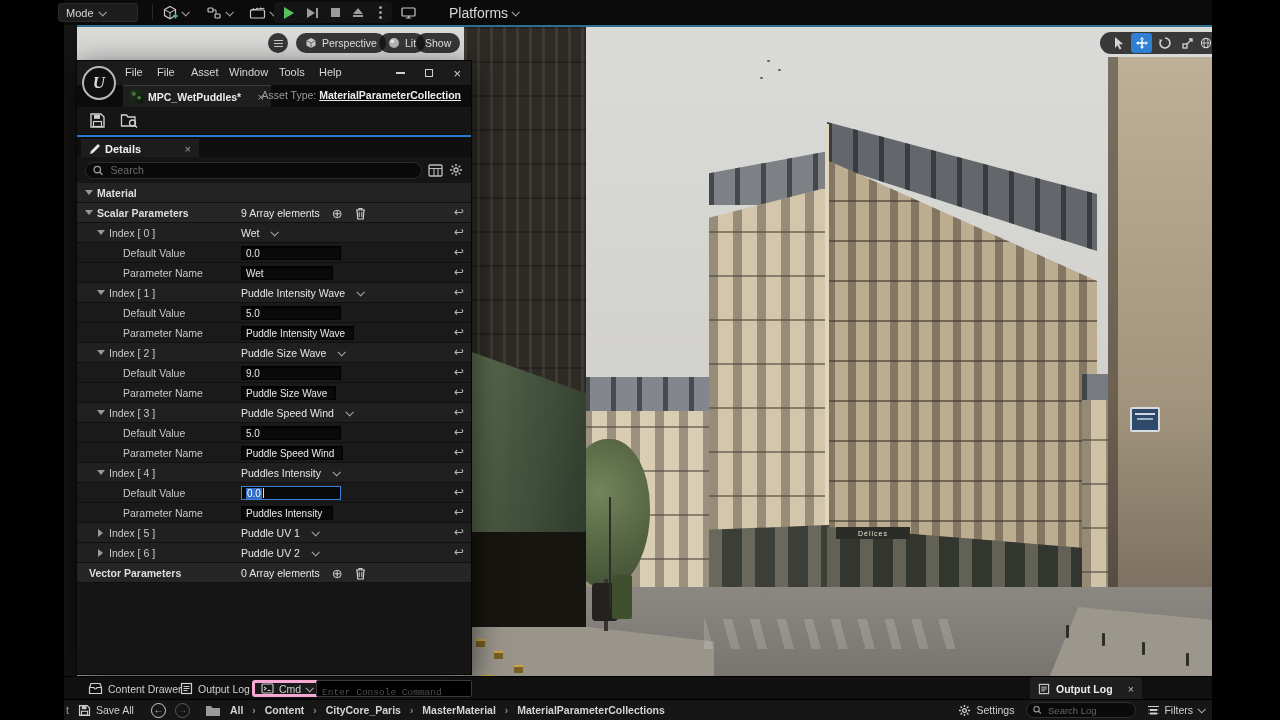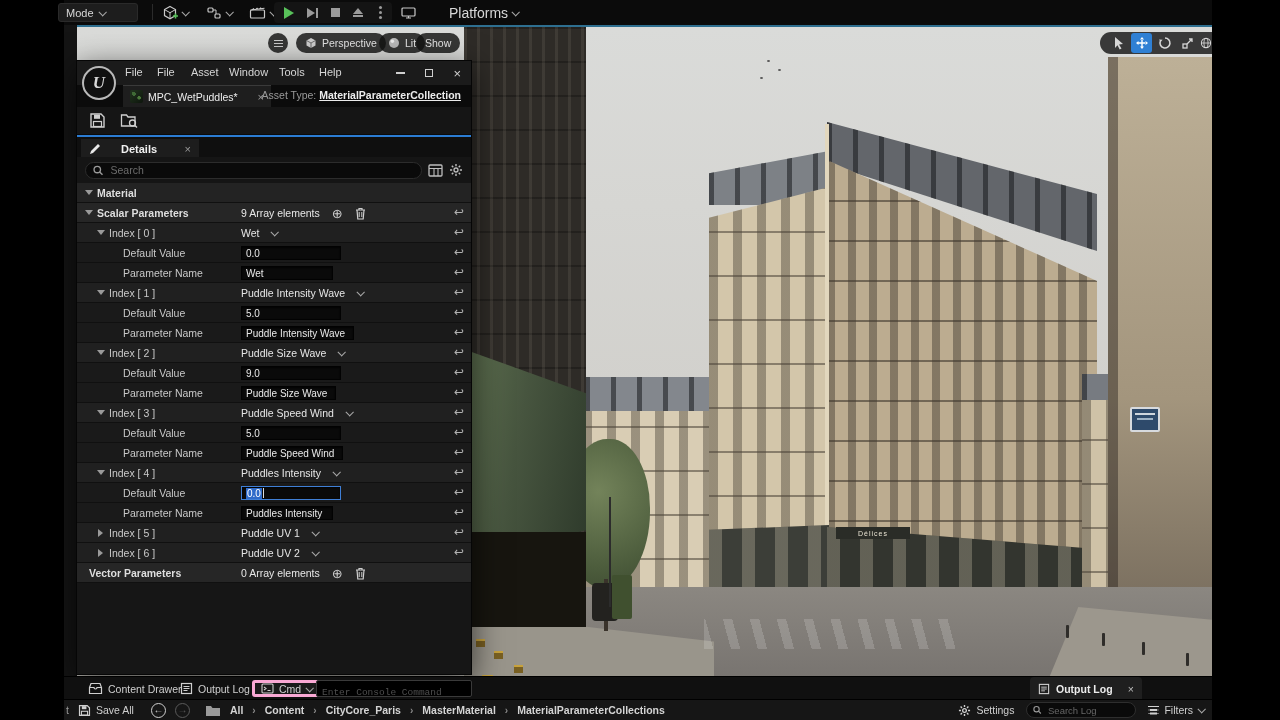--- a/index.html
+++ b/index.html
@@ -75,21 +75,21 @@
   .mpcicon{width:13px;height:13px;border-radius:2px;background:
     radial-gradient(circle at 30% 30%, #3f6b35 0 2px, transparent 2px),
     radial-gradient(circle at 70% 60%, #4a7a3a 0 1.5px, transparent 2px),
     linear-gradient(135deg,#22361f,#0d150c);flex:none;}
   .assettype{position:absolute;right:10px;top:4px;font-size:10.5px;color:#9a9a9a;}
   .assettype b{color:#ececec;font-weight:bold;text-decoration:underline;}
   .mpc-tbar{position:absolute;left:0;top:46px;width:100%;height:28px;background:#151515;border-bottom:1px solid #0a0a0a;
     display:flex;align-items:center;gap:14px;padding:0 12px;}
   .dstrip{position:absolute;left:0;top:74px;width:100%;height:22px;background:#0f0f0f;border-top:2px solid #2b7cd3;}
   .dtab{position:absolute;left:4px;top:2px;width:118px;height:20px;background:#1d1d1d;display:flex;align-items:center;
-    gap:20px;padding:0 8px;color:#f0f0f0;font-weight:bold;font-size:11px;}
+    gap:4px;padding:0 8px;color:#f0f0f0;font-weight:bold;font-size:11px;}
   .srow{position:absolute;left:0;top:96px;width:100%;height:26px;background:#151515;display:flex;align-items:center;
     gap:6px;padding:0 8px;}
   .searchpill{height:17px;flex:1;background:#0a0a0a;border:1px solid #2c2c2c;border-radius:9px;
     display:flex;align-items:center;gap:5px;padding:0 7px;}
   .searchpill input{background:transparent;border:none;outline:none;color:#cfcfcf;font-size:10.5px;width:100%;}
   .searchpill input::placeholder{color:#6d6d6d;}
   .mpc-list{position:absolute;left:0;top:122px;width:100%;
     background-image:radial-gradient(rgba(255,255,255,.05) 1px, transparent 1px);background-size:4px 4px;}
   .row{position:relative;height:20px;border-bottom:1px solid #101010;background:#1b1b1b;}
   .row.cat{background:#232323;}
@@ -326,21 +326,21 @@
         <span class="wb-max"></span>
         <span class="wb-x">×</span>
       </span>
     </div>
     <div class="uelogo">
           <span>U</span>
         </div>
     <div class="mpc-tabrow">
       <div class="mpc-tab">
         <span class="mpcicon"></span>
-        <span style="font-size:10.5px;color:#ececec;flex:1;">MPC_WetPuddles*</span>
+        <span style="font-size:10.5px;color:#ececec;flex:1;font-weight:bold;">MPC_WetPuddles*</span>
         <span style="color:#9a9a9a;font-size:11px;">×</span>
       </div>
       <div class="assettype">
         <span>Asset Type:</span>
         <b>MaterialParameterCollection</b>
       </div>
     </div>
     <div class="mpc-tbar">
       <svg width="17" height="17" viewBox="0 0 17 17">
         <path d="M2 2h10l3 3v10H2z" fill="none" stroke="#cfcfcf" stroke-width="1.4"></path>

